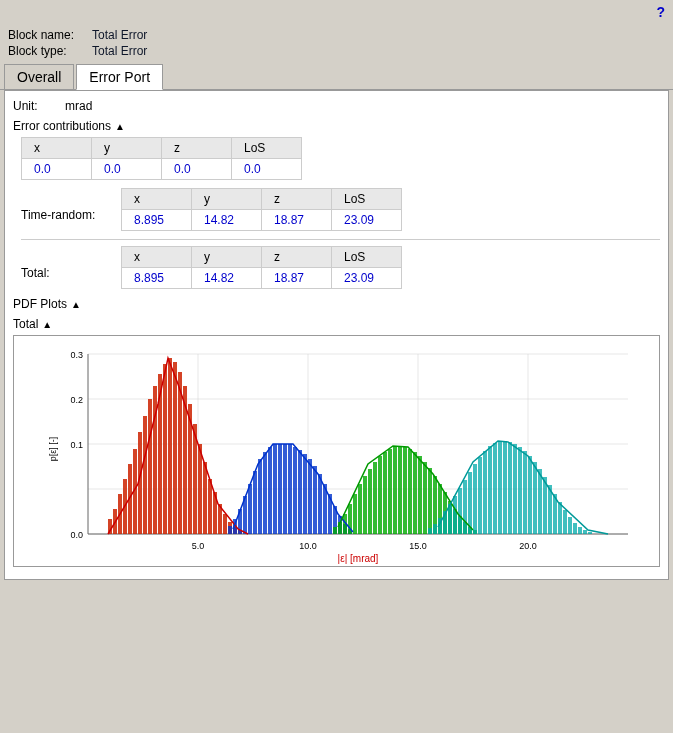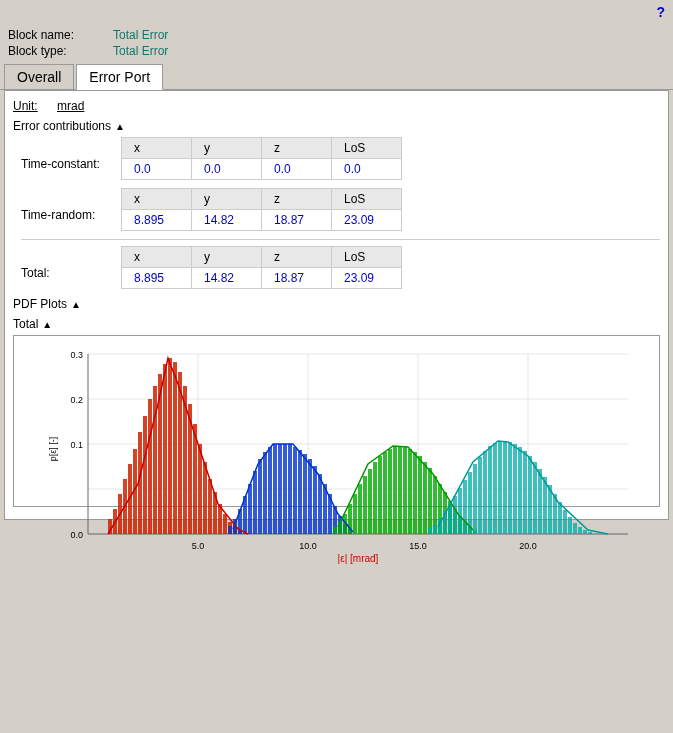--- a/index.html
+++ b/index.html
@@ -30,22 +30,21 @@
       display: flex;
       gap: 4px;
       margin-bottom: 2px;
     }
     .block-label {
       font-weight: normal;
       color: #000;
       min-width: 80px;
     }
     .block-value {
-      color: #0f766e;
-      margin-left: 21px;
+      color: #0f172a;
     }
     .tabs {
       display: flex;
       background: #d4d0c8;
       padding: 0 4px;
       border-bottom: 1px solid #999;
     }
     .tab {
       padding: 4px 12px;
       border: 1px solid #999;
@@ -61,24 +60,23 @@
       margin-bottom: -1px;
     }
     .main-content {
       background: #fff;
       border: 1px solid #999;
       margin: 0 4px 4px 4px;
       padding: 8px;
     }
     .info-row {
       display: flex;
-      gap: 4px;
+      gap: 12px;
       margin-bottom: 4px;
       align-items: center;
-      text-decoration: underline;
     }
     .info-label {
       min-width: 40px;
       color: #000;
     }
     .info-value {
       color: #000;
     }
     .loc-value {
       color: #0000cc;
@@ -140,21 +138,21 @@
       margin: 4px 0;
     }
     .dropdown-arrow {
       font-size: 10px;
     }
     .chart-container {
       border: 1px solid #999;
       background: #fff;
       margin: 4px 0;
       padding: 8px 4px 4px 4px;
-      height: 172px;
+      height: 232px;
       position: relative;
     }
     svg.chart-svg {
       display: block;
     }
   </style>
 </head>
 <body>
 
 <div class="top-bar">
@@ -184,21 +182,20 @@
   </div>
 
   <div class="section-header">
     <span>Error contributions</span>
     <span class="collapse-arrow">▲</span>
   </div>
 
   <div class="error-table-container">
 
     <div class="error-row">
-      <div class="error-row-label">Time-constant:</div>
       <div>
         <table class="data-table">
           <tbody>
               <tr>
             <th>x</th>
             <th>y</th>
             <th>z</th>
             <th>LoS</th>
           </tr>
           <tr>

